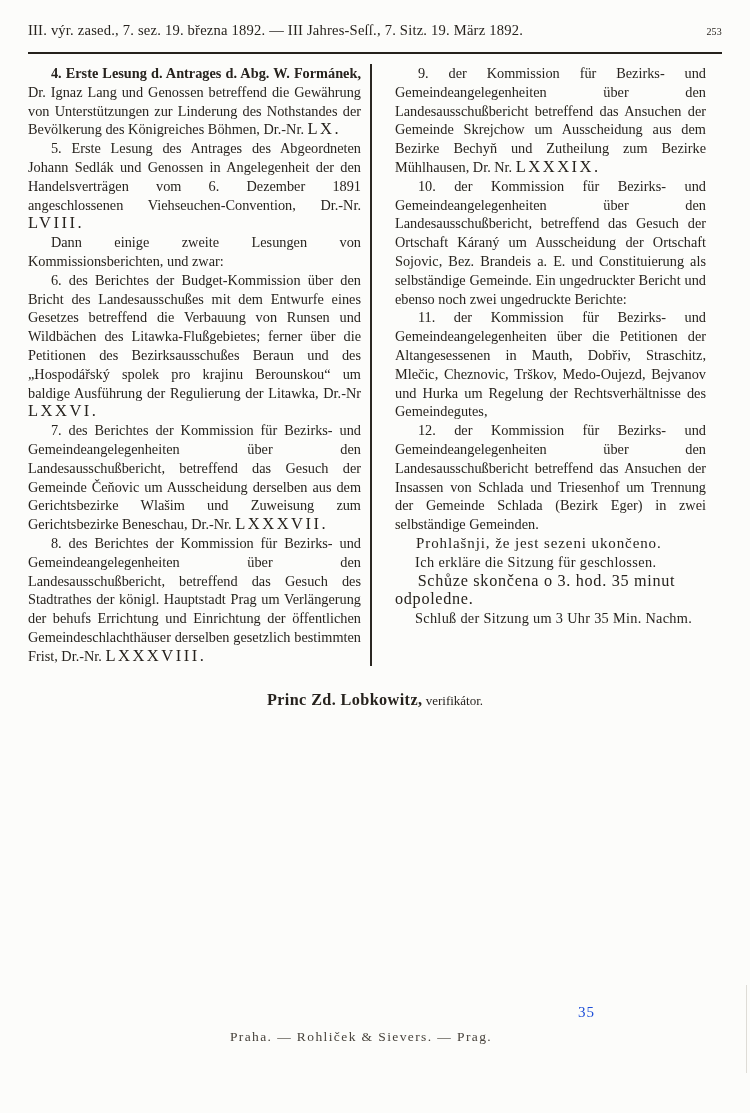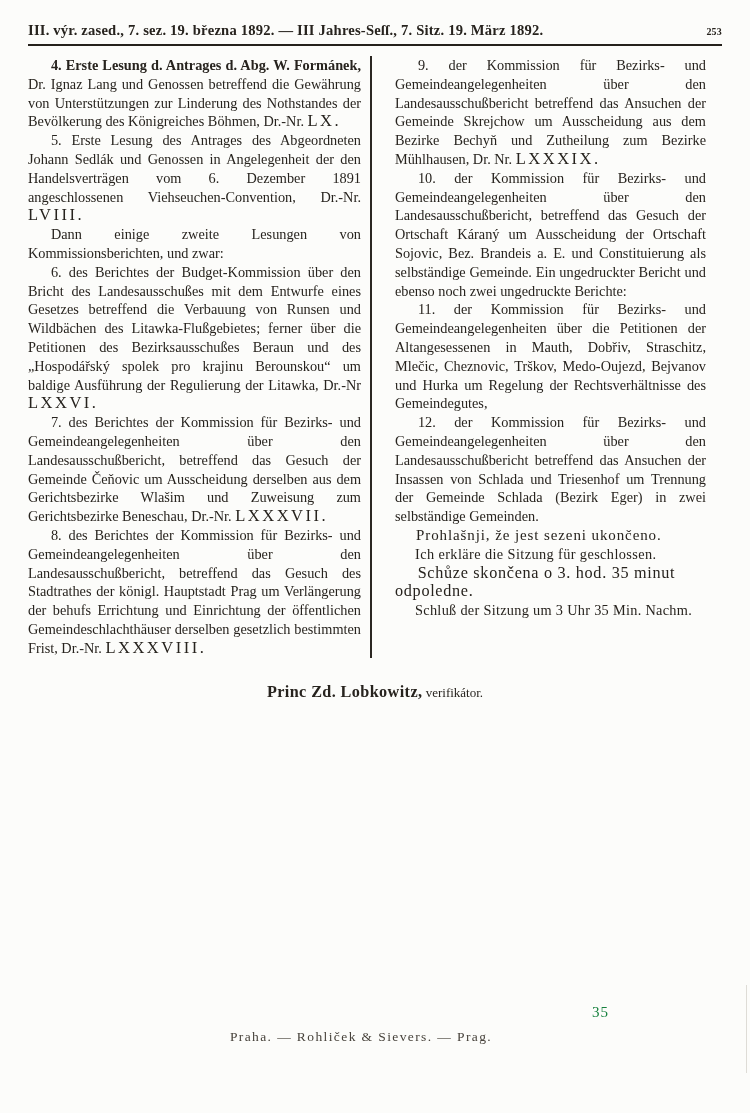--- a/index.html
+++ b/index.html
@@ -10,23 +10,23 @@
     background:#fcfcfa;
     font-family:"Liberation Serif","DejaVu Serif",serif;
     color:#27231e;
     overflow:hidden;
     box-sizing:border-box;
   }
   
   .header{
     display:flex;justify-content:space-between;align-items:baseline;
     margin:22px 28px 0 28px;
-    padding-bottom:5px;
+    padding-bottom:13px;
     border-bottom:2.5px solid #25211c;
-    font-weight:bold;font-size:14.6px;letter-spacing:.2px;
+    font-weight:normal;font-size:14.6px;letter-spacing:.2px;
     white-space:nowrap;
   }
   .h-page{font-size:10px;}
   
   .columns{
     display:flex;
     margin:10px 44px 0 28px;
     font-size:14.3px;line-height:18.8px;
     text-align:justify;
   }
@@ -48,22 +48,22 @@
   .sig-title{font-size:13px;}
   
   .footer{
     position:absolute;left:0;right:0;top:1029px;
     text-align:center;
     font-size:13.5px;letter-spacing:1.4px;
     color:#47423b;
     transform:translateX(-14px);
   }
   .page-marker{
-    position:absolute;top:1004px;left:592px;
-    font-size:15px;color:#15803d;letter-spacing:1px;
+    position:absolute;top:1004px;left:578px;
+    font-size:15px;color:#1d4ed8;letter-spacing:1px;
   }
   .scan-line{
     position:absolute;right:3px;top:985px;height:88px;width:1px;
     background:#dedcd6;
   }
 </style>
 </head>
 <body>
 
 <div class="page">

